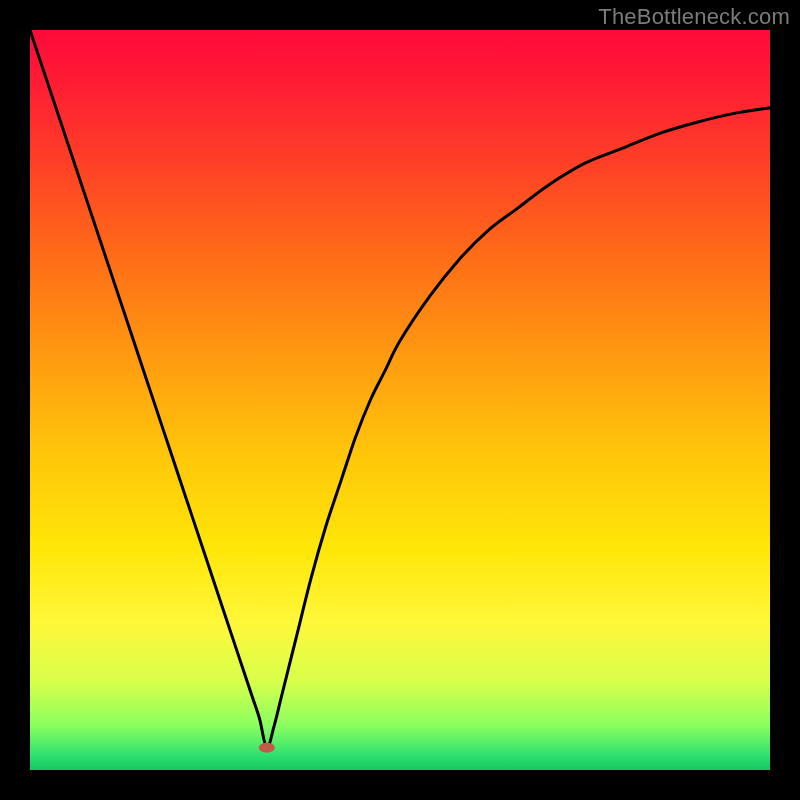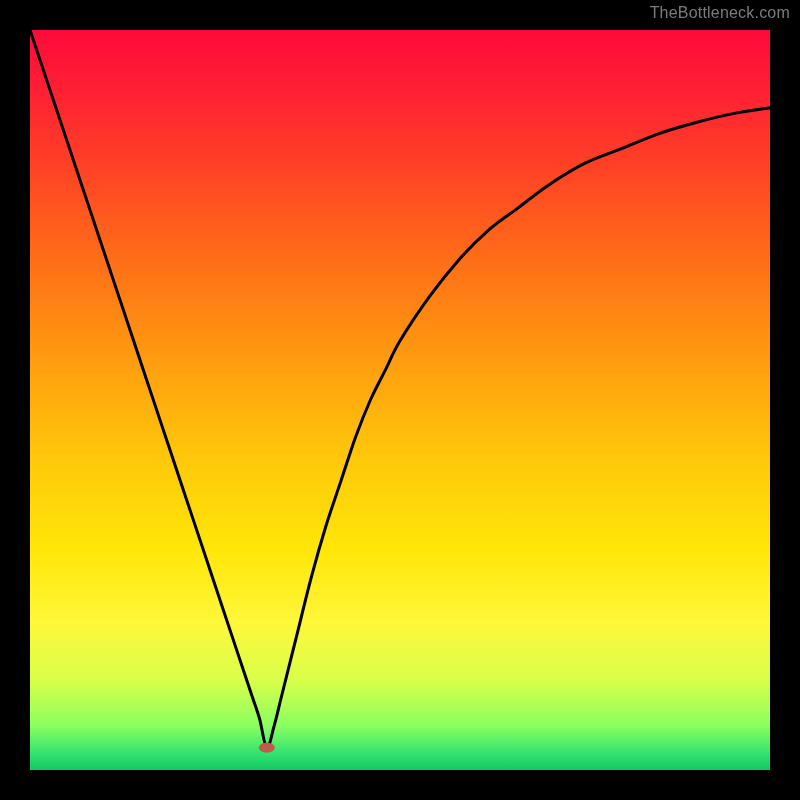--- a/index.html
+++ b/index.html
@@ -46,21 +46,21 @@
     top: 0;
     width: 740px;
     height: 740px;
     overflow: visible;
   }
   .watermark {
     position: absolute;
     top: 4px;
     right: 10px;
     color: #7b7b7b;
-    font-size: 16px;
+    font-size: 22px;
     font-weight: 500;
     letter-spacing: 0.2px;
     user-select: none;
   }
 </style>
 </head>
 <body>
 
 <div class="frame">
   <div class="watermark">TheBottleneck.com</div>

